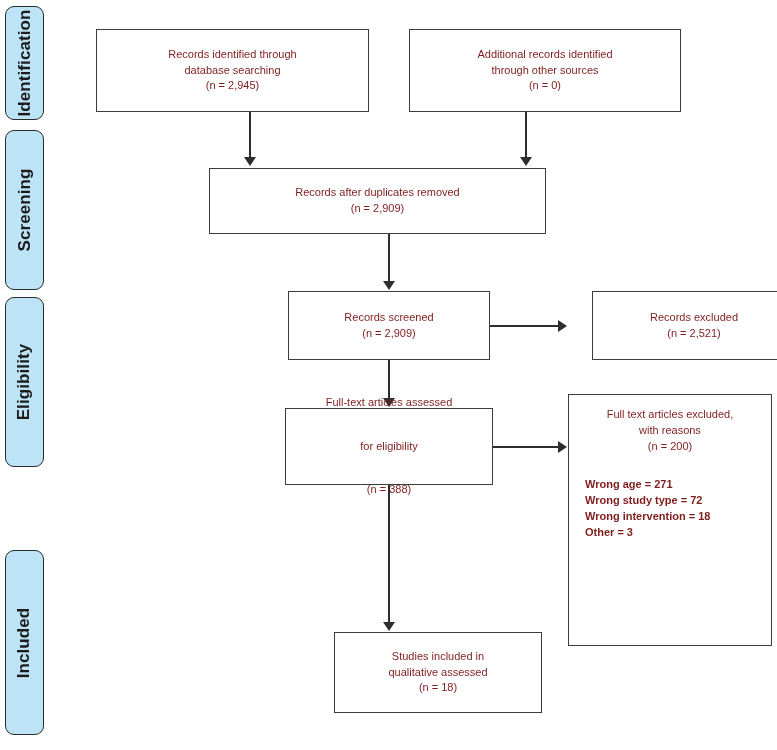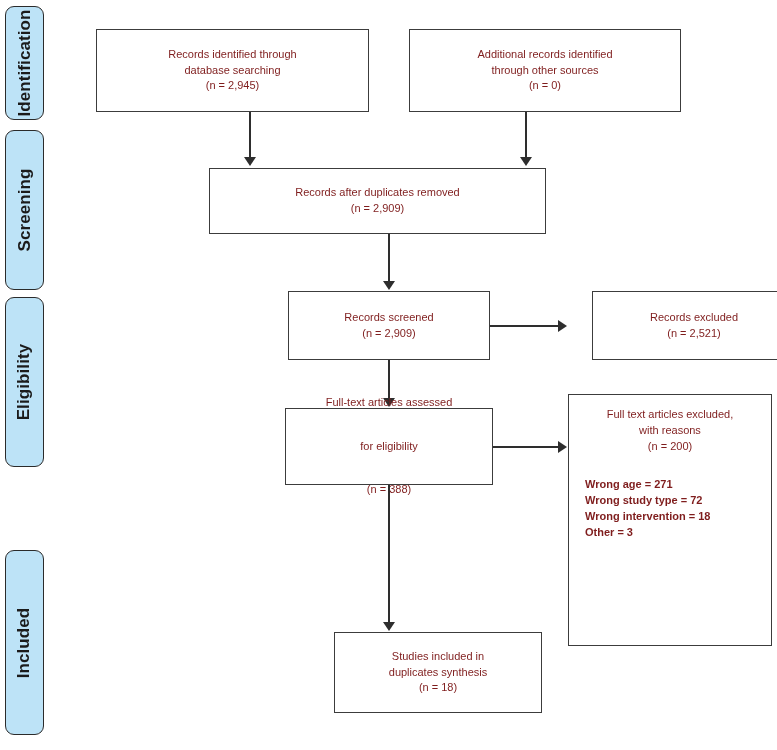--- a/index.html
+++ b/index.html
@@ -172,17 +172,17 @@
       <span class="line">Wrong intervention = 18</span>
       <span class="line">Other = 3</span>
     </div>
   </div>
 
   <div class="vline" style="left:388px; top:485px; height:137px;"></div>
   <div class="arrow-down" style="left:383px; top:622px;"></div>
 
   <div class="flow-box" style="left:286px; top:632px; width:208px; height:81px;margin-left:48px;">
     <span class="line">Studies included in</span>
-    <span class="line">duplicates synthesis</span>
+    <span class="line">qualitative assessed</span>
     <span class="line">(n = 18)</span>
   </div>
 
 </div>
 
 </body></html>

